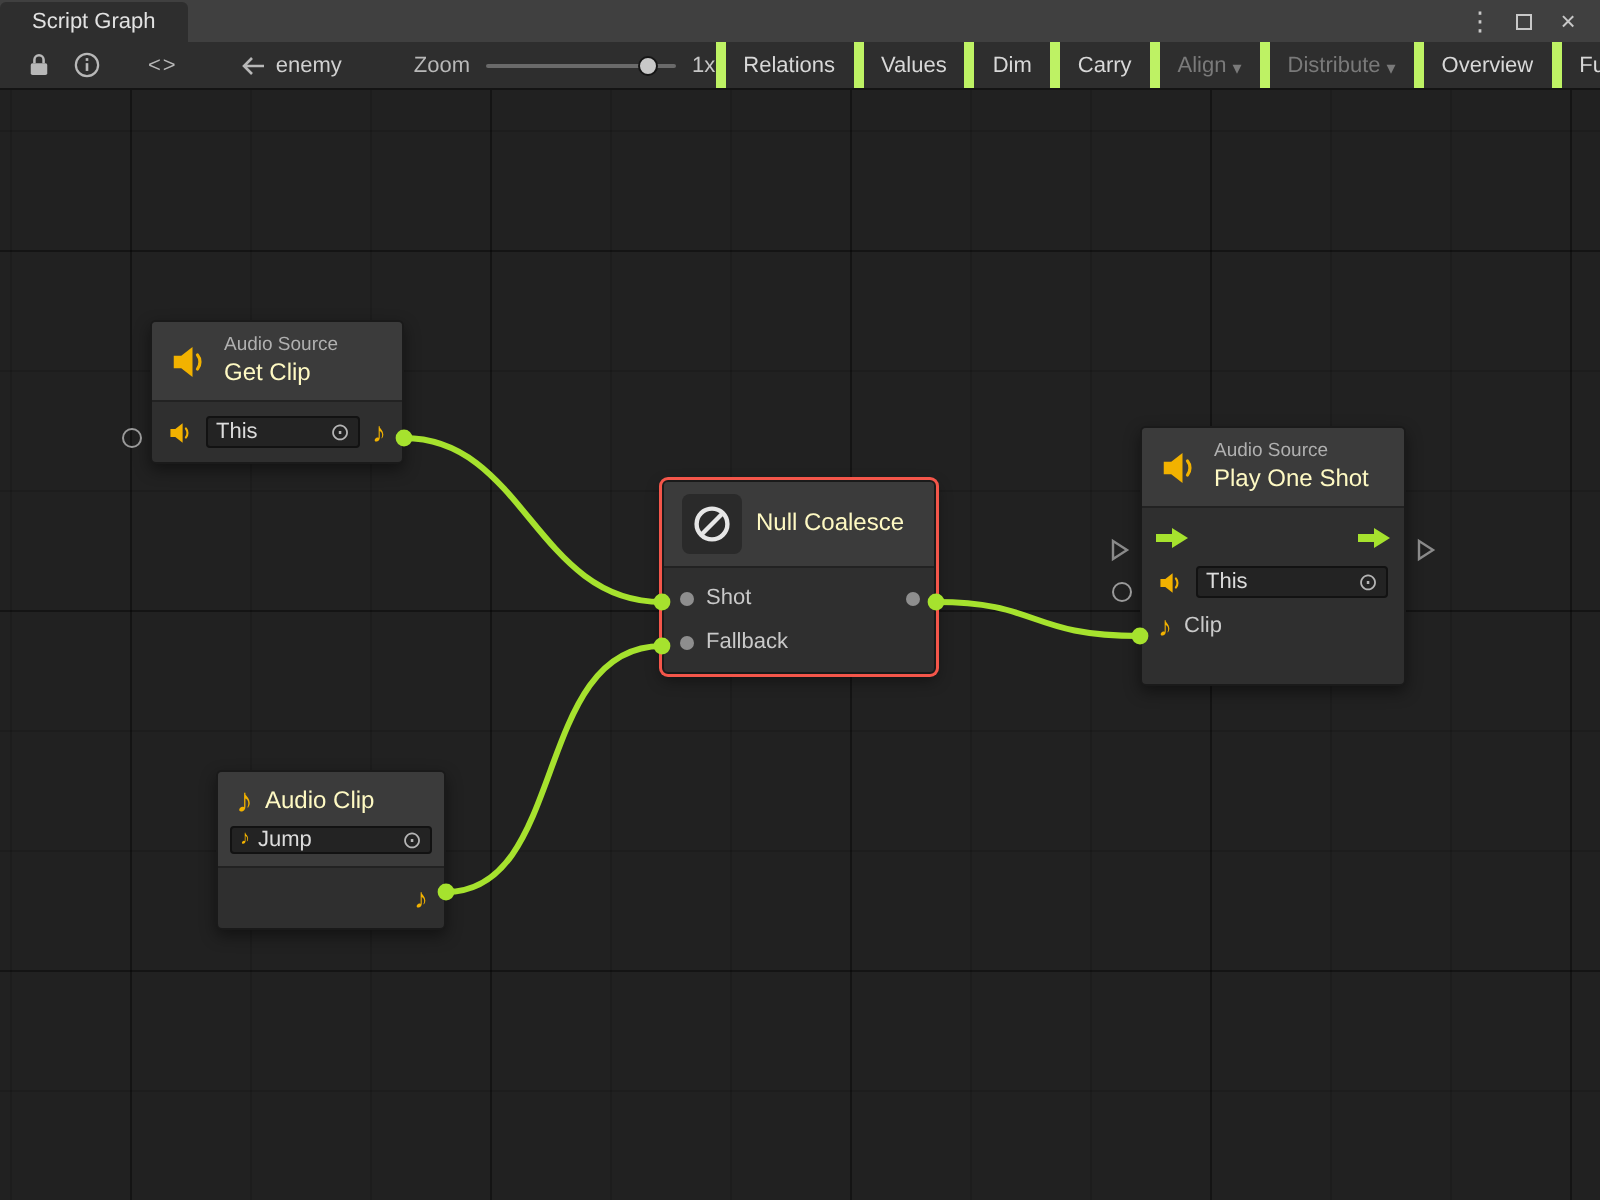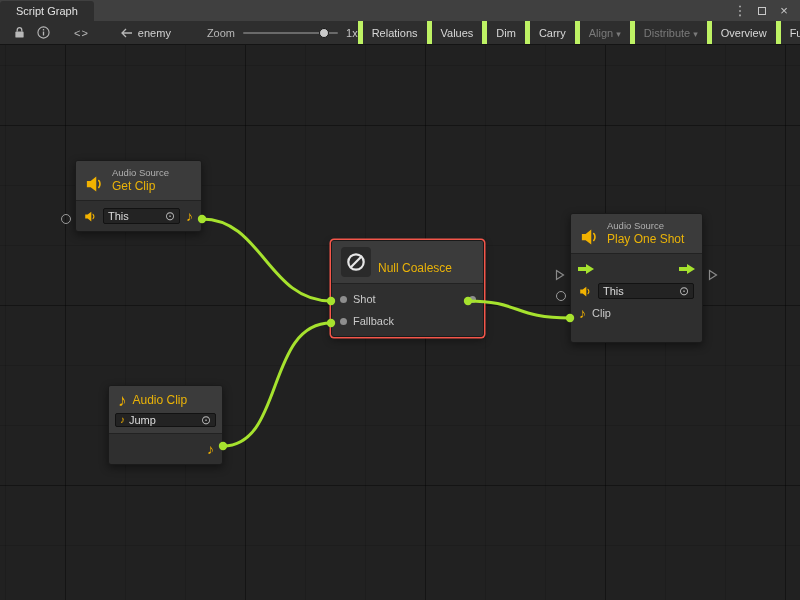--- a/index.html
+++ b/index.html
@@ -58,27 +58,27 @@
     background-position:5px 20px, 5px 20px, 65px 80px, 65px 80px;
   }
 
   
   .node {
     position:absolute; background:#2f2f2f; border:1px solid #1a1a1a; border-radius:3px;
     box-shadow:0 3px 8px rgba(0,0,0,0.45); color:#cfcfcf; cursor:move;
   }
   .node.selected { box-shadow:0 0 0 1.5px #f4564a, 0 3px 8px rgba(0,0,0,0.45); }
   .nhead {
-    background:#3b3b3b; display:flex; align-items:flex-end; gap:7px;
+    background:#3b3b3b; display:flex; align-items:center; gap:7px;
     padding:6px 9px; border-bottom:1px solid #222; border-radius:2px 2px 0 0;
   }
   .nhead.col { flex-direction:column; align-items:stretch; gap:4px; padding:6px; }
   .hrow { display:flex; align-items:center; gap:6px; padding:0 3px; }
   .nsub { font-size:9.5px; color:#b0b0b0; line-height:1.25; white-space:nowrap; }
-  .nmain { font-size:12px; color:#eab308; line-height:1.3; white-space:nowrap; }
+  .nmain { font-size:12px; color:#fef9c3; line-height:1.3; white-space:nowrap; }
   .nbody { padding:4px 0; }
   .prow { display:flex; align-items:center; gap:6px; padding:0 8px; height:22px; position:relative; color:#c9c9c9; }
   .prow.flow { justify-content:space-between; padding:0 7px; }
   .prow.end { justify-content:flex-end; }
   .objfield {
     flex:1; display:flex; align-items:center; justify-content:space-between; gap:4px;
     background:#232323; border:1px solid #121212; border-radius:2px;
     padding:0 4px; height:16px; color:#dcdcdc; cursor:pointer;
   }
   .objfield .fval { display:flex; align-items:center; gap:4px; }
@@ -221,21 +221,21 @@
           <span class="tgt">⊙</span>
         </div>
       </div>
       <div class="nbody">
         <div class="prow end">
           <span class="note">♪</span>
         </div>
       </div>
     </div>
 
-    <div class="node selected" style="left:331px; top:195px; width:153px;">
+    <div class="node selected" style="left:331px; top:195px; width:137px;">
       <div class="nhead">
         <span class="icon-tile">
           <svg viewBox="0 0 20 20" width="22" height="22">
             <circle cx="10" cy="10" r="7" stroke="#e6e6e6" stroke-width="2" fill="none"></circle>
             <line x1="4.8" y1="15.2" x2="15.2" y2="4.8" stroke="#e6e6e6" stroke-width="2"></line>
           </svg>
         </span>
         <div class="nmain">Null Coalesce</div>
       </div>
       <div class="nbody">

